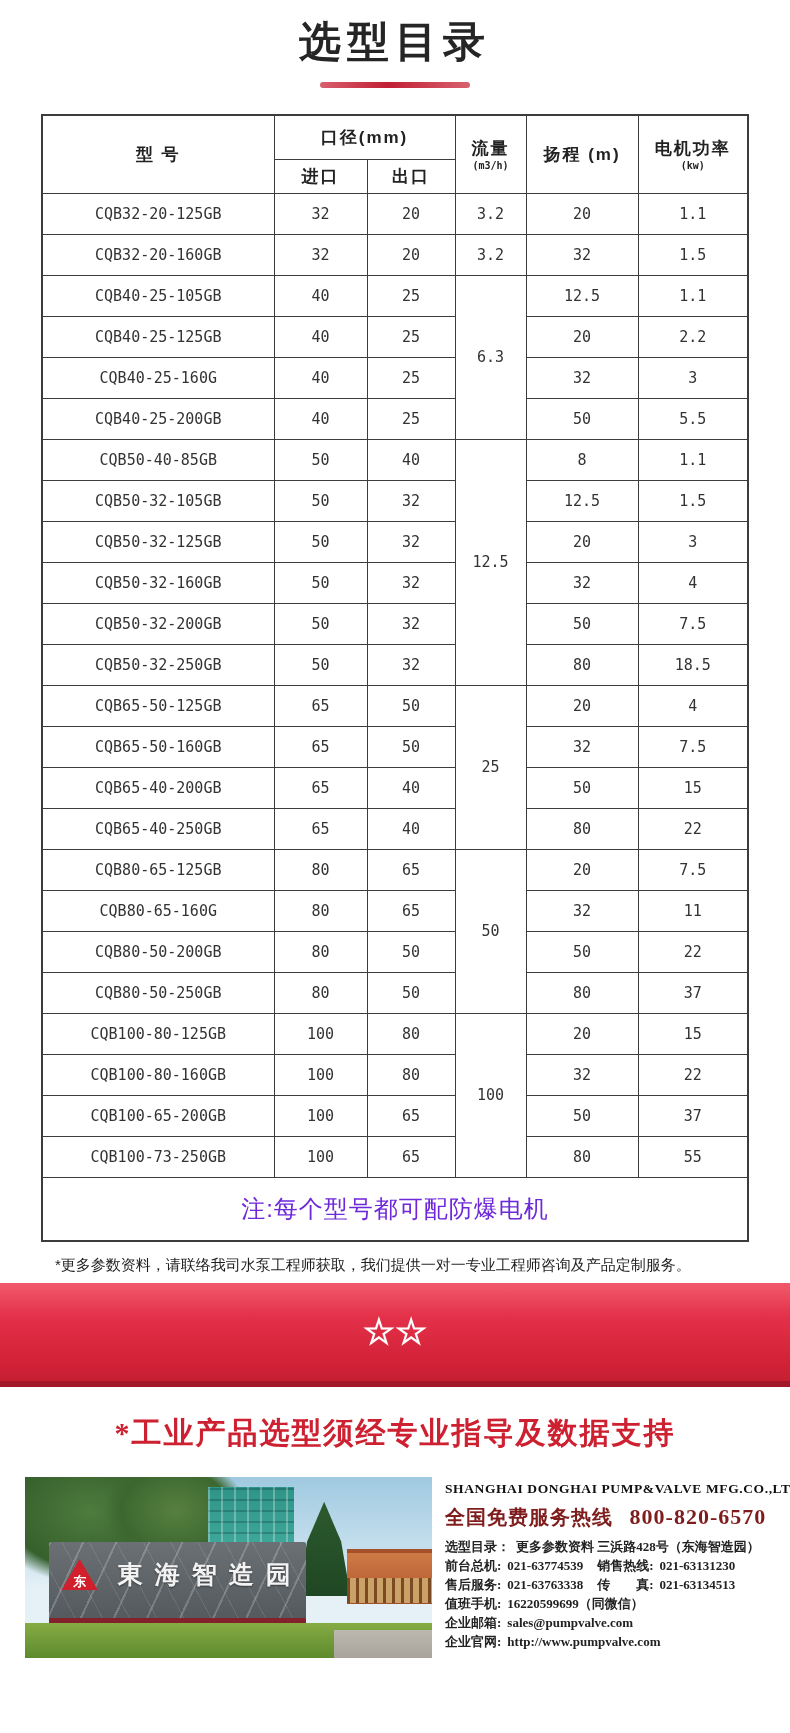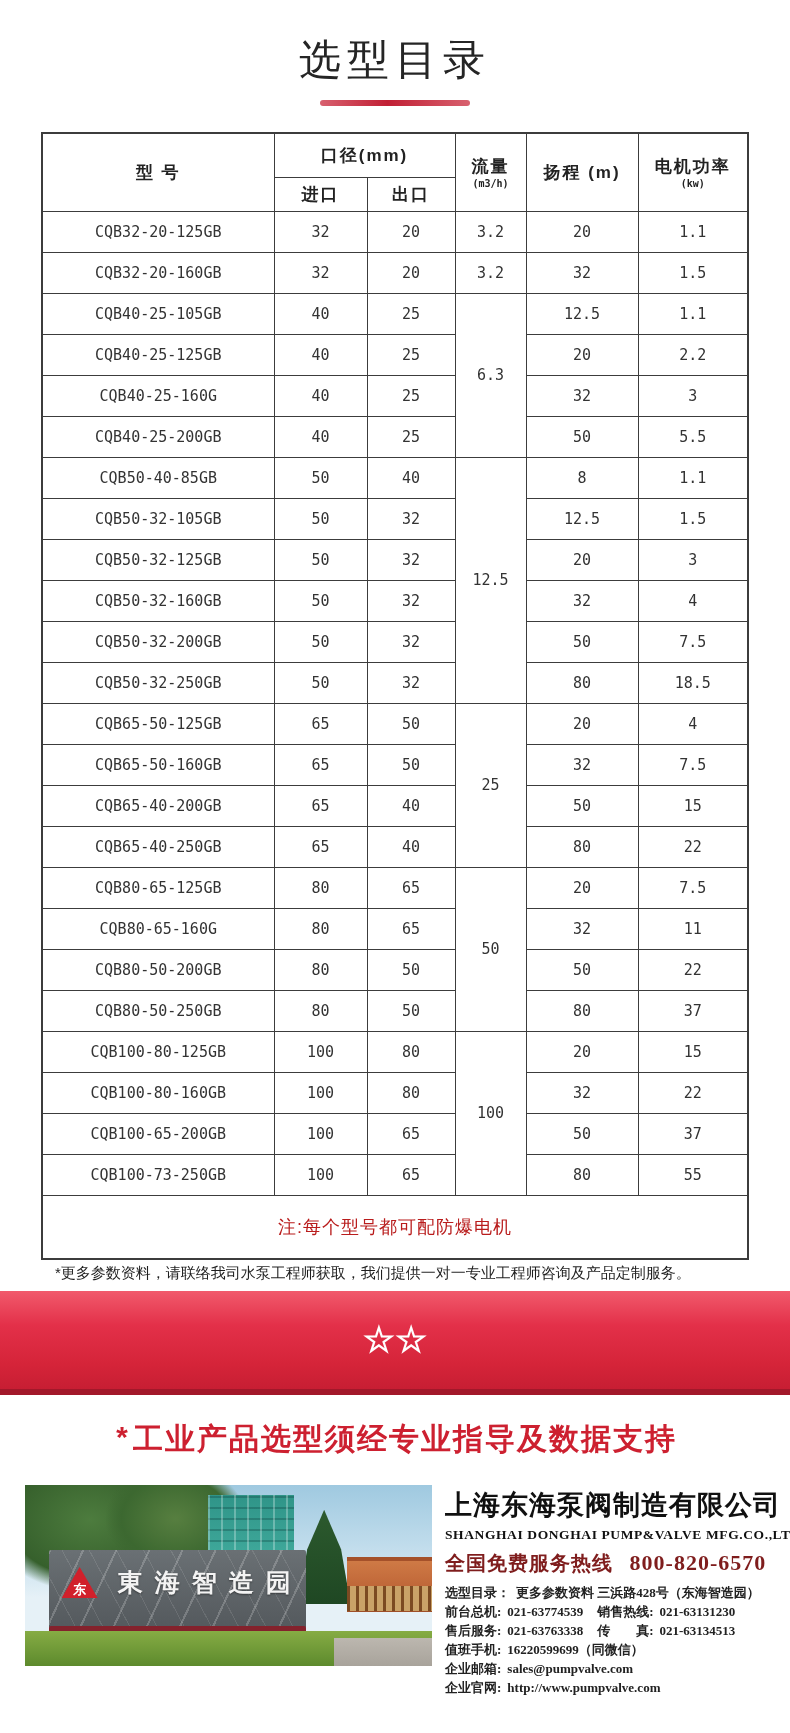--- a/index.html
+++ b/index.html
@@ -1,53 +1,53 @@
 <!DOCTYPE html>
 <html><head>
 <meta charset="utf-8">
 <style>
   html,body { margin:0; padding:0; background:#ffffff; }
   body { font-family:"Liberation Sans", sans-serif; }
   .page { width:790px; height:1733px; margin:0 auto; background:#fff; position:relative; overflow:hidden; }
 
   
-  .title { margin:0; padding-top:32px; text-align:center; font-size:42px; font-weight:normal;
+  .title { margin:0; padding-top:14px; text-align:center; font-size:42px; font-weight:bold;
            color:#252525; letter-spacing:6px; }
   .title-underline { width:150px; height:6px; margin:12px auto 0; border-radius:3px;
            background:linear-gradient(90deg,#d8606f 0%,#c11f34 45%,#d8616f 100%); }
 
   
   table.spec-table { margin:26px auto 0; border-collapse:collapse; table-layout:fixed;
            width:706px; border:2px solid #3c3c3c; }
   .spec-table th, .spec-table td { border:1px solid #3c3c3c; text-align:center;
            vertical-align:middle; padding:0; overflow:hidden; }
   .spec-table thead tr.h1 { height:44px; }
   .spec-table thead tr.h2 { height:34px; }
   .spec-table th { font-size:17px; font-weight:bold; color:#222; letter-spacing:2px; }
   .spec-table th .sub { font-size:10px; letter-spacing:0; font-family:"DejaVu Sans Mono","Liberation Mono",monospace; }
   .spec-table tbody td { height:40px; font-family:"DejaVu Sans Mono","Liberation Mono",monospace;
            font-size:15px; color:#333; }
-  .spec-table .note-cell { height:62px; font-size:18px; color:#b91c1c; letter-spacing:1px; }
-
-  
-  .remark { margin:4px 0 0 55px; font-size:15px; color:#1e1e1e; }
+  .spec-table .note-cell { height:62px; font-size:24px; color:#6d28d9; letter-spacing:1px; }
+
+  
+  .remark { margin:14px 0 0 55px; font-size:15px; color:#1e1e1e; }
 
   
   .banner { margin-top:8px; width:100%; height:104px; box-sizing:border-box;
             background:linear-gradient(180deg,#f15a6c 0%,#e33049 35%,#d52439 75%,#c71e33 100%);
             border-bottom:6px solid #a2182a;
             display:flex; align-items:center; justify-content:center; }
   .banner-text { color:#fff; font-weight:bold; display:flex; align-items:center; }
   .banner-star { font-size:36px; }
   .banner-title { font-size:46px; letter-spacing:16px; margin:0 6px 0 24px;
             text-shadow:0 2px 2px rgba(120,0,10,0.35); }
 
   
   .order-notes { margin-top:26px; text-align:center; color:#cd2030; font-weight:bold;
-            font-family:Liberation Mono, monospace; font-size:30px; line-height:40px; letter-spacing:2px; }
+            font-family:Liberation Serif, serif; font-size:30px; line-height:40px; letter-spacing:2px; }
 
   
   .footer { margin:24px 25px 0 25px; display:flex; }
   .photo { width:407px; height:181px; position:relative; overflow:hidden; flex:none;
            background:linear-gradient(180deg,#9fc9e0 0%,#c7e0ee 40%,#e6f1f7 62%); }
   .ph { position:absolute; }
   .ph-tree-a { left:-8%; top:-16%; width:48%; height:74%;
            background:radial-gradient(ellipse at 50% 48%, #4d7c3e 0%, #36602c 58%, rgba(54,96,44,0) 74%); }
   .ph-tree-b { left:20%; top:-8%; width:34%; height:56%;
            background:radial-gradient(ellipse at 50% 48%, #577f40 0%, #3c6830 55%, rgba(60,104,48,0) 72%); }
@@ -340,21 +340,20 @@
       <div class="ph ph-flowers"></div>
       <div class="ph ph-grass"></div>
       <div class="ph ph-road"></div>
       <div class="ph ph-sign">
         <div class="ph-logo">东</div>
         <div class="ph-sign-text">東海智造园</div>
       </div>
     </div>
 
     <div class="company">
-      <div class="company-cn">上海东海泵阀制造有限公司</div>
       <div class="company-en">SHANGHAI DONGHAI PUMP&amp;VALVE MFG.CO.,LTD.</div>
       <div class="hotline">
         <span>全国免费服务热线</span>
         <span class="hotline-num">800-820-6570</span>
       </div>
       <div class="contacts" id="contacts">
           <div class="contact-line"><span class="c-label">选型目录：</span><span class="c-value">更多参数资料 三浜路428号（东海智造园）</span></div>
           <div class="contact-line"><span class="c-label">前台总机:</span><span class="c-value">021-63774539</span><span class="c-label">销售热线:</span><span class="c-value">021-63131230</span></div>
           <div class="contact-line"><span class="c-label">售后服务:</span><span class="c-value">021-63763338</span><span class="c-label">传　　真:</span><span class="c-value">021-63134513</span></div>
           <div class="contact-line"><span class="c-label">值班手机:</span><span class="c-value">16220599699（同微信）</span></div>

